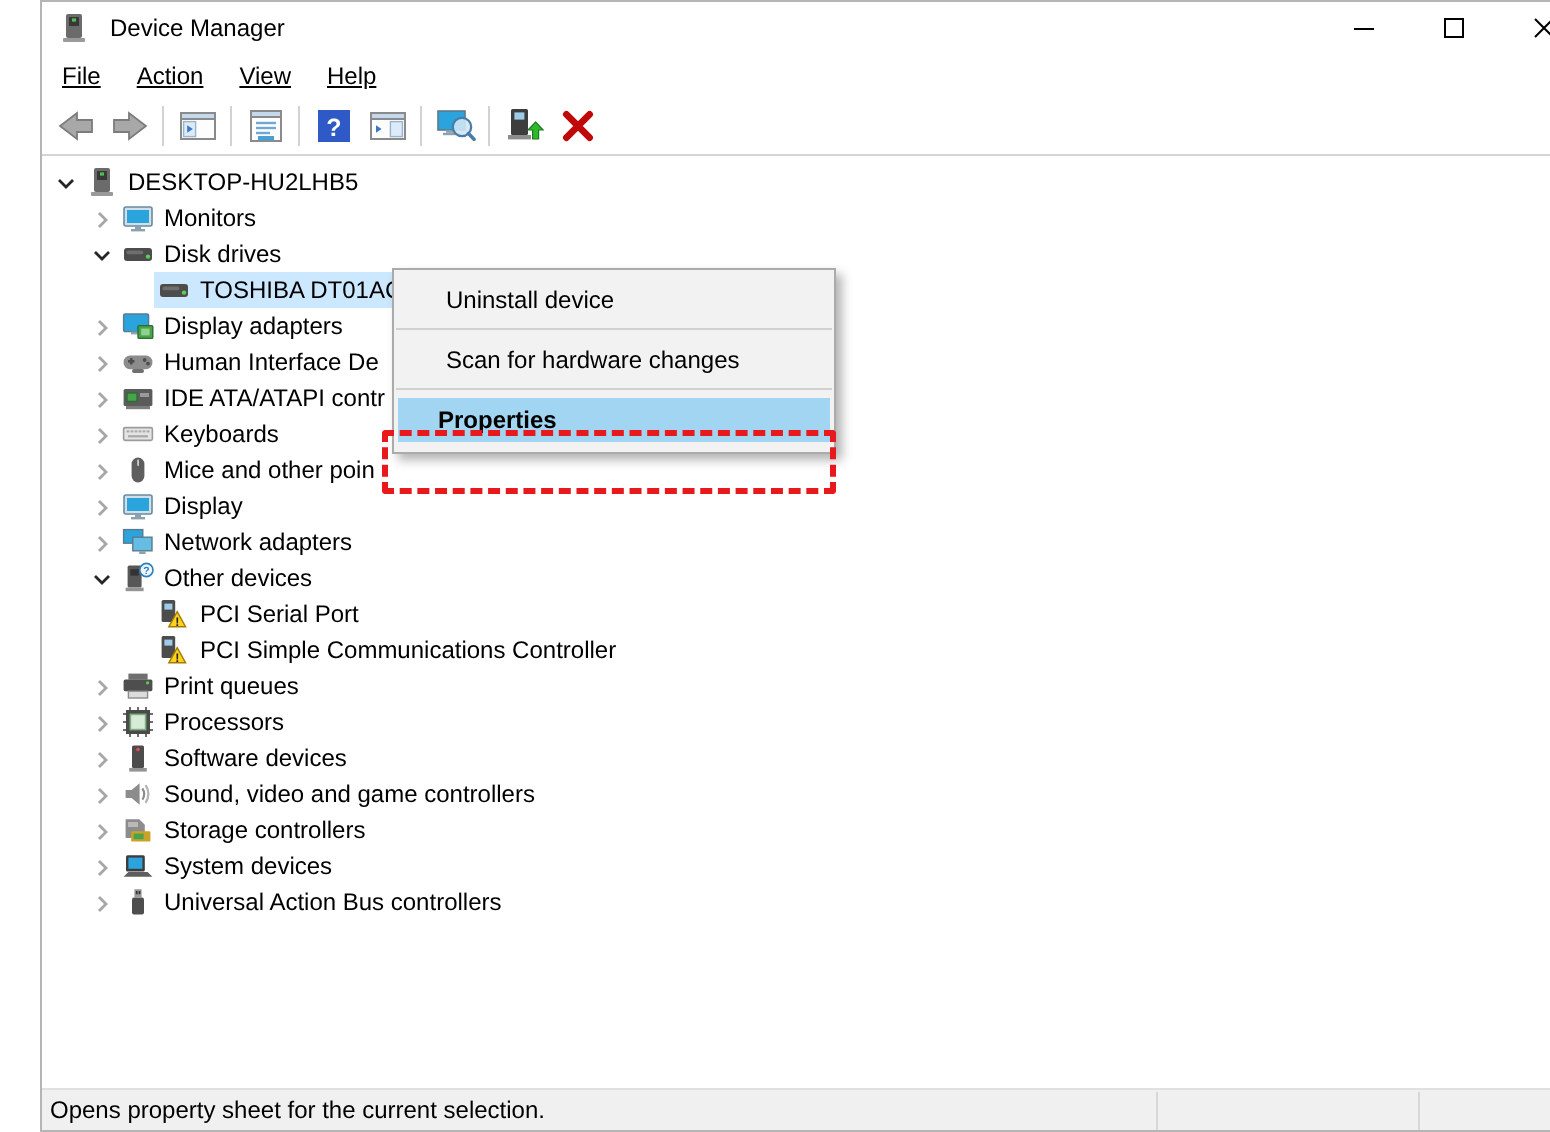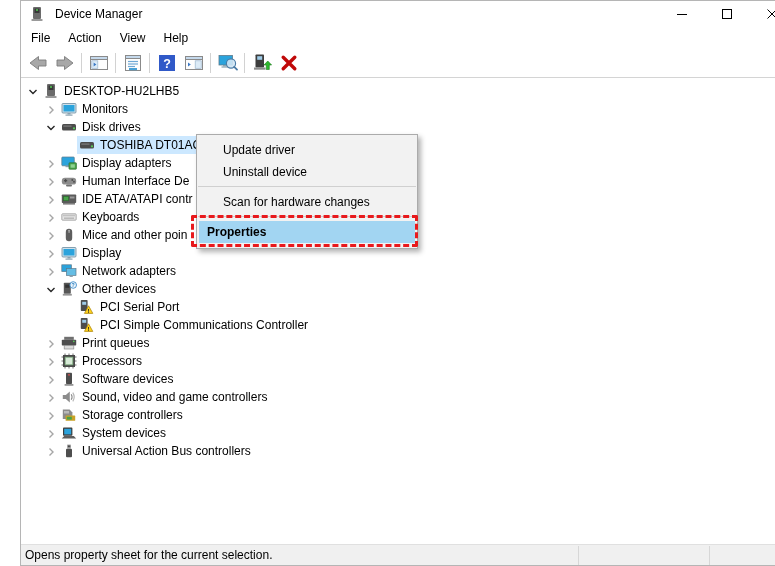--- a/index.html
+++ b/index.html
@@ -9,42 +9,42 @@
     background:#fff;border:1px solid #b5b5b5;overflow:hidden;margin-left:20px;
   }
   
   .titlebar{height:26px;display:flex;align-items:center;padding-left:8px;background:#fff;}
   .title-icon{width:16px;height:16px;flex:0 0 16px;}
   .title-text{margin-left:10px;white-space:nowrap;}
   .win-controls{margin-left:auto;display:flex;height:26px;}
   .win-btn{width:45px;height:26px;display:flex;align-items:center;justify-content:center;}
   
   .menubar{height:22px;display:flex;align-items:center;padding-left:1px;background:#fff;}
-  .menu-item{padding:3px 9px;white-space:nowrap;}
+  .menu-item{padding:3px 9px;white-space:nowrap;text-decoration:underline;}
   
   .toolbar{height:28px;display:flex;align-items:center;padding-left:3px;background:#fff;
     border-bottom:1px solid #d4d4d4;}
   .tb-btn{width:27px;height:24px;display:flex;align-items:center;justify-content:center;}
   .tb-sep{width:1px;height:20px;background:#d2d2d2;margin:0 3px;}
   
   .tree{position:relative;height:469px;padding-top:4px;background:#fff;overflow:hidden;}
   .tree-row{height:18px;display:flex;align-items:flex-end;position:relative;white-space:nowrap;}
   .chevron{width:16px;height:16px;flex:0 0 16px;display:flex;align-items:center;justify-content:center;}
   .row-content{display:flex;align-items:center;height:18px;padding:0 2px;}
   .row-content.selected{background:var(--sel,#cce8ff);padding-right:72px;}
   .node-icon{width:16px;height:16px;flex:0 0 16px;display:flex;align-items:center;justify-content:center;}
   .node-label{margin-left:5px;}
   
   .context-menu{
     position:absolute;left:175px;top:133px;width:222px;box-sizing:border-box;
     background:var(--menubg,#f2f2f2);border:1px solid #ababab;
     box-shadow:3px 3px 5px rgba(0,0,0,0.3);padding:4px 0 5px;z-index:10;
   }
   .cm-item{height:22px;line-height:22px;padding-left:26px;white-space:nowrap;}
-  .cm-item.highlight{background:var(--hl,#a2d5f2);font-weight:bold;margin:0 2px;padding-left:8px;}
+  .cm-item.highlight{background:var(--hl,#a2d5f2);font-weight:bold;margin:0 2px;padding-left:20px;}
   .cm-sep{height:1px;background:#d0d0d0;margin:3px 1px 4px 1px;}
   
   .annotation{
     position:absolute;left:170px;top:214px;width:227px;height:32px;box-sizing:border-box;
     border:3px dashed var(--ann,#e8191c);border-radius:2px;z-index:11;pointer-events:none;
   }
   
   .statusbar{
     position:absolute;left:0;right:0;bottom:0;height:20px;background:var(--statusbg,#f0f0f0);
     border-top:1px solid #e0e0e0;display:flex;align-items:center;padding-left:4px;
@@ -557,21 +557,20 @@
               <rect x="6.9" y="2.5" width="0.9" height="1.6" fill="#333"></rect>
               <rect x="8.3" y="2.5" width="0.9" height="1.6" fill="#333"></rect>
             </svg>
           </span>
           <span class="node-label">Universal Action Bus controllers</span>
         </span>
       </div>
     </div>
 
   <div class="context-menu" id="ctxmenu">
-      <div class="cm-item">Update driver</div>
       <div class="cm-item">Uninstall device</div>
       <div class="cm-sep"></div>
       <div class="cm-item">Scan for hardware changes</div>
       <div class="cm-sep"></div>
       <div class="cm-item highlight">Properties</div>
     </div>
 
   <div class="annotation"></div>
 
   <div class="statusbar">

